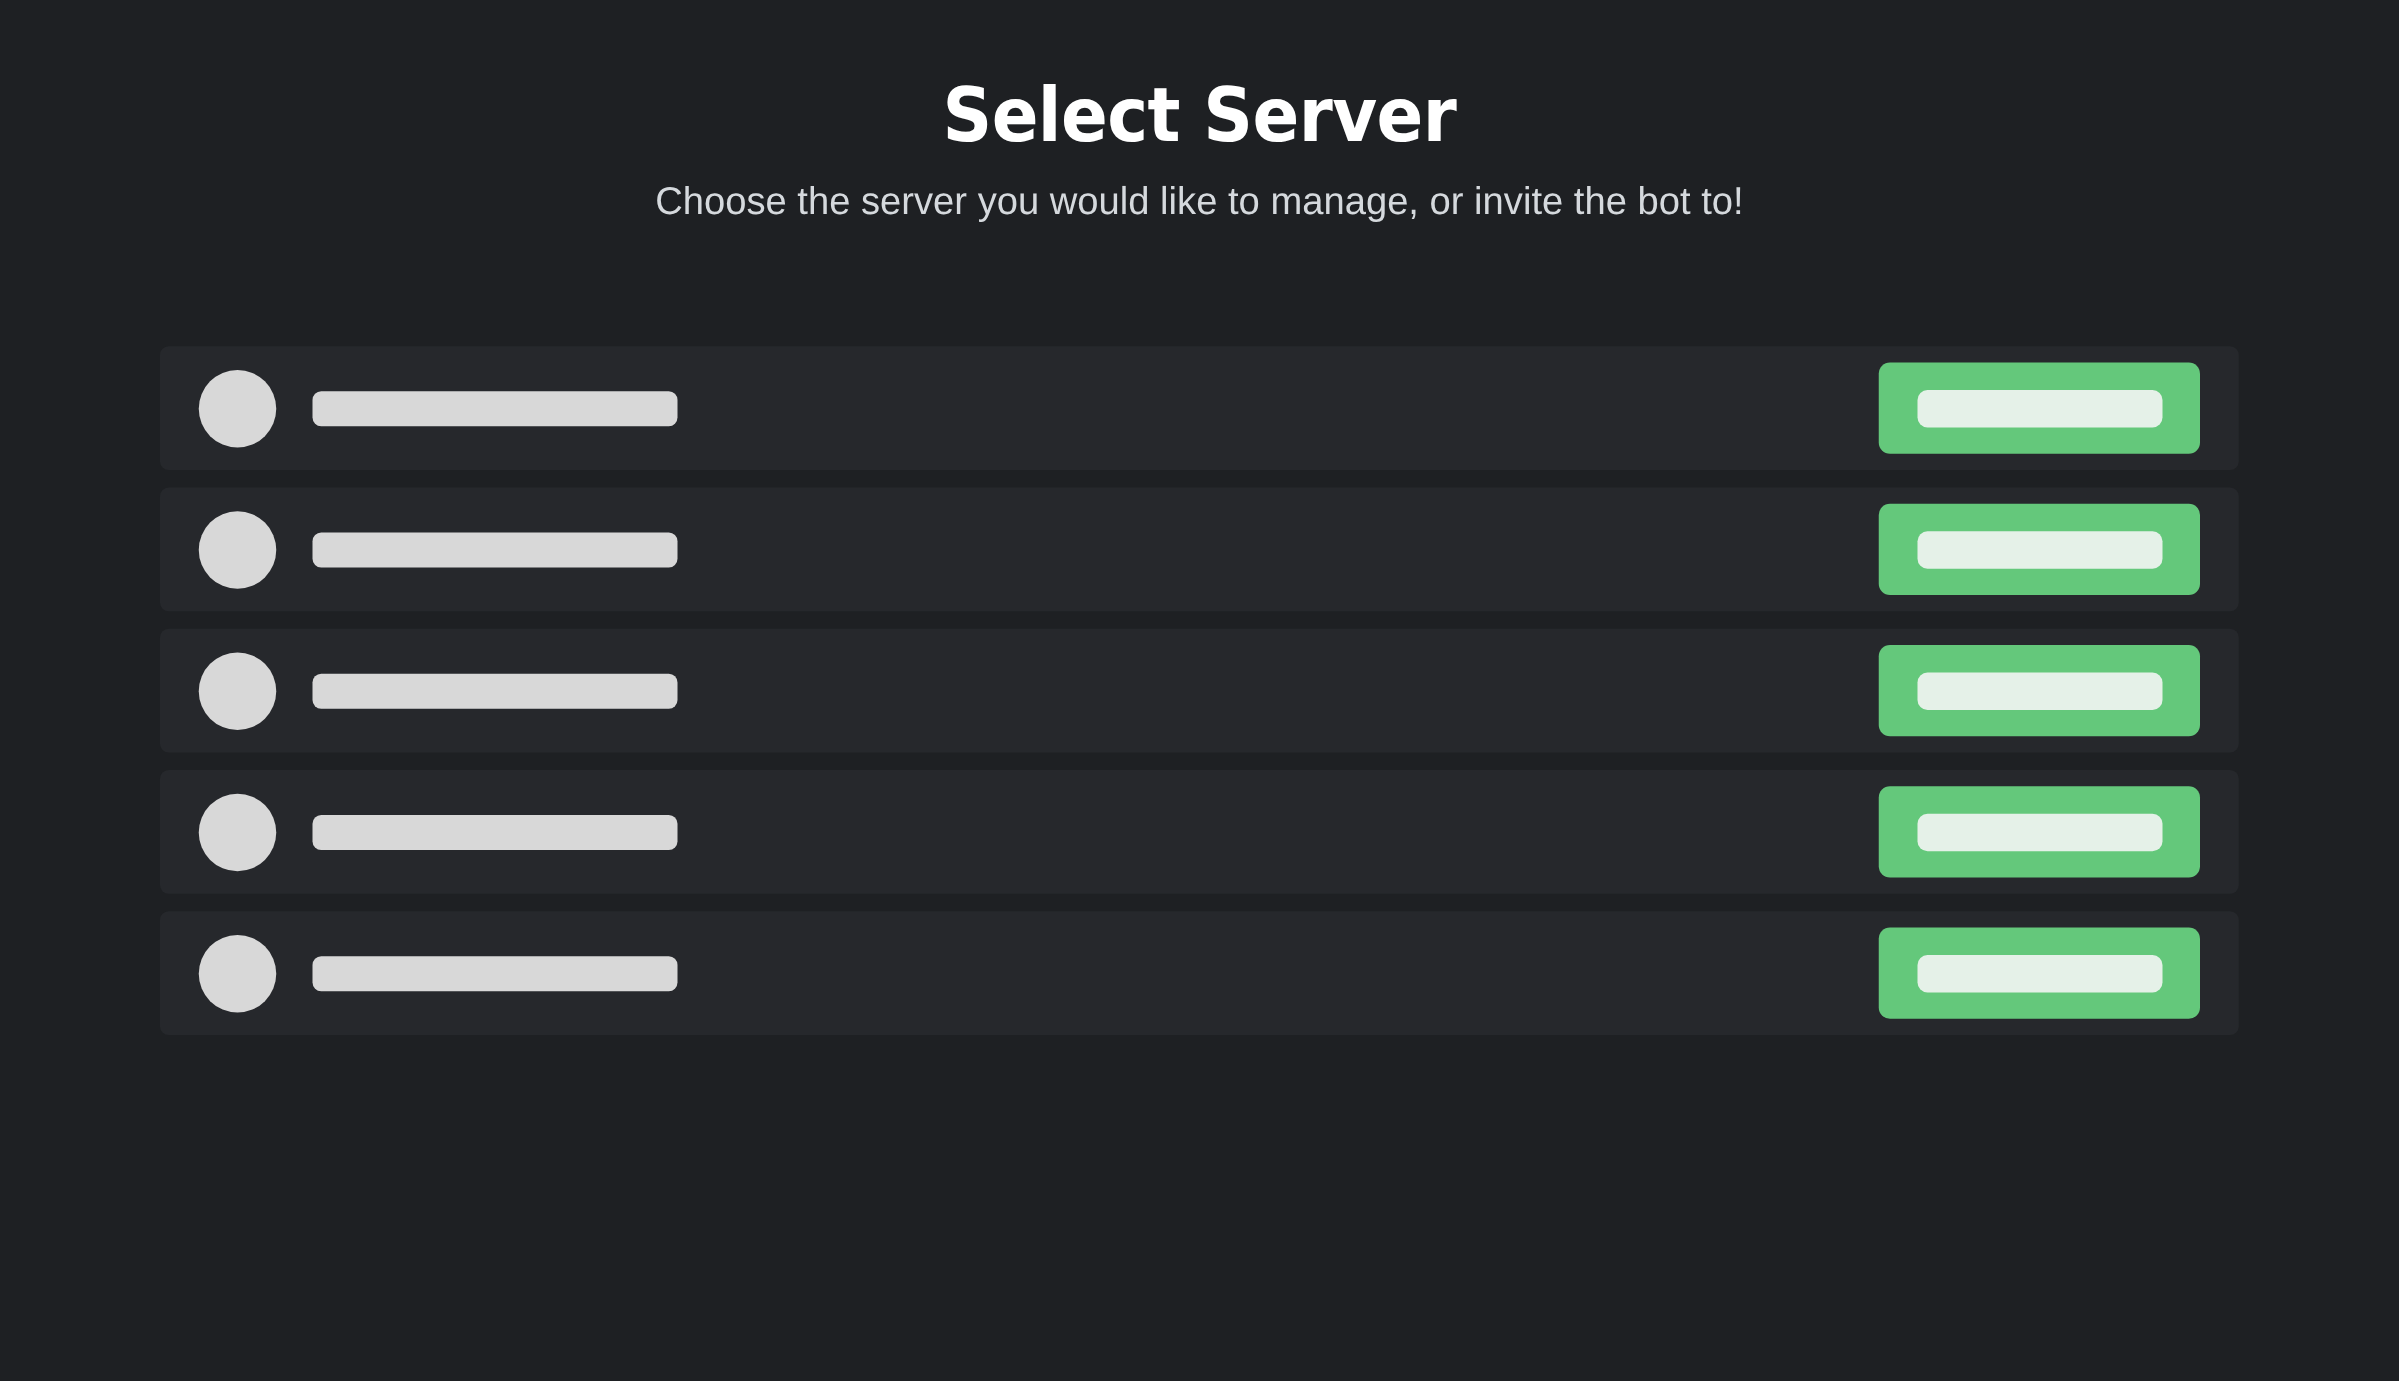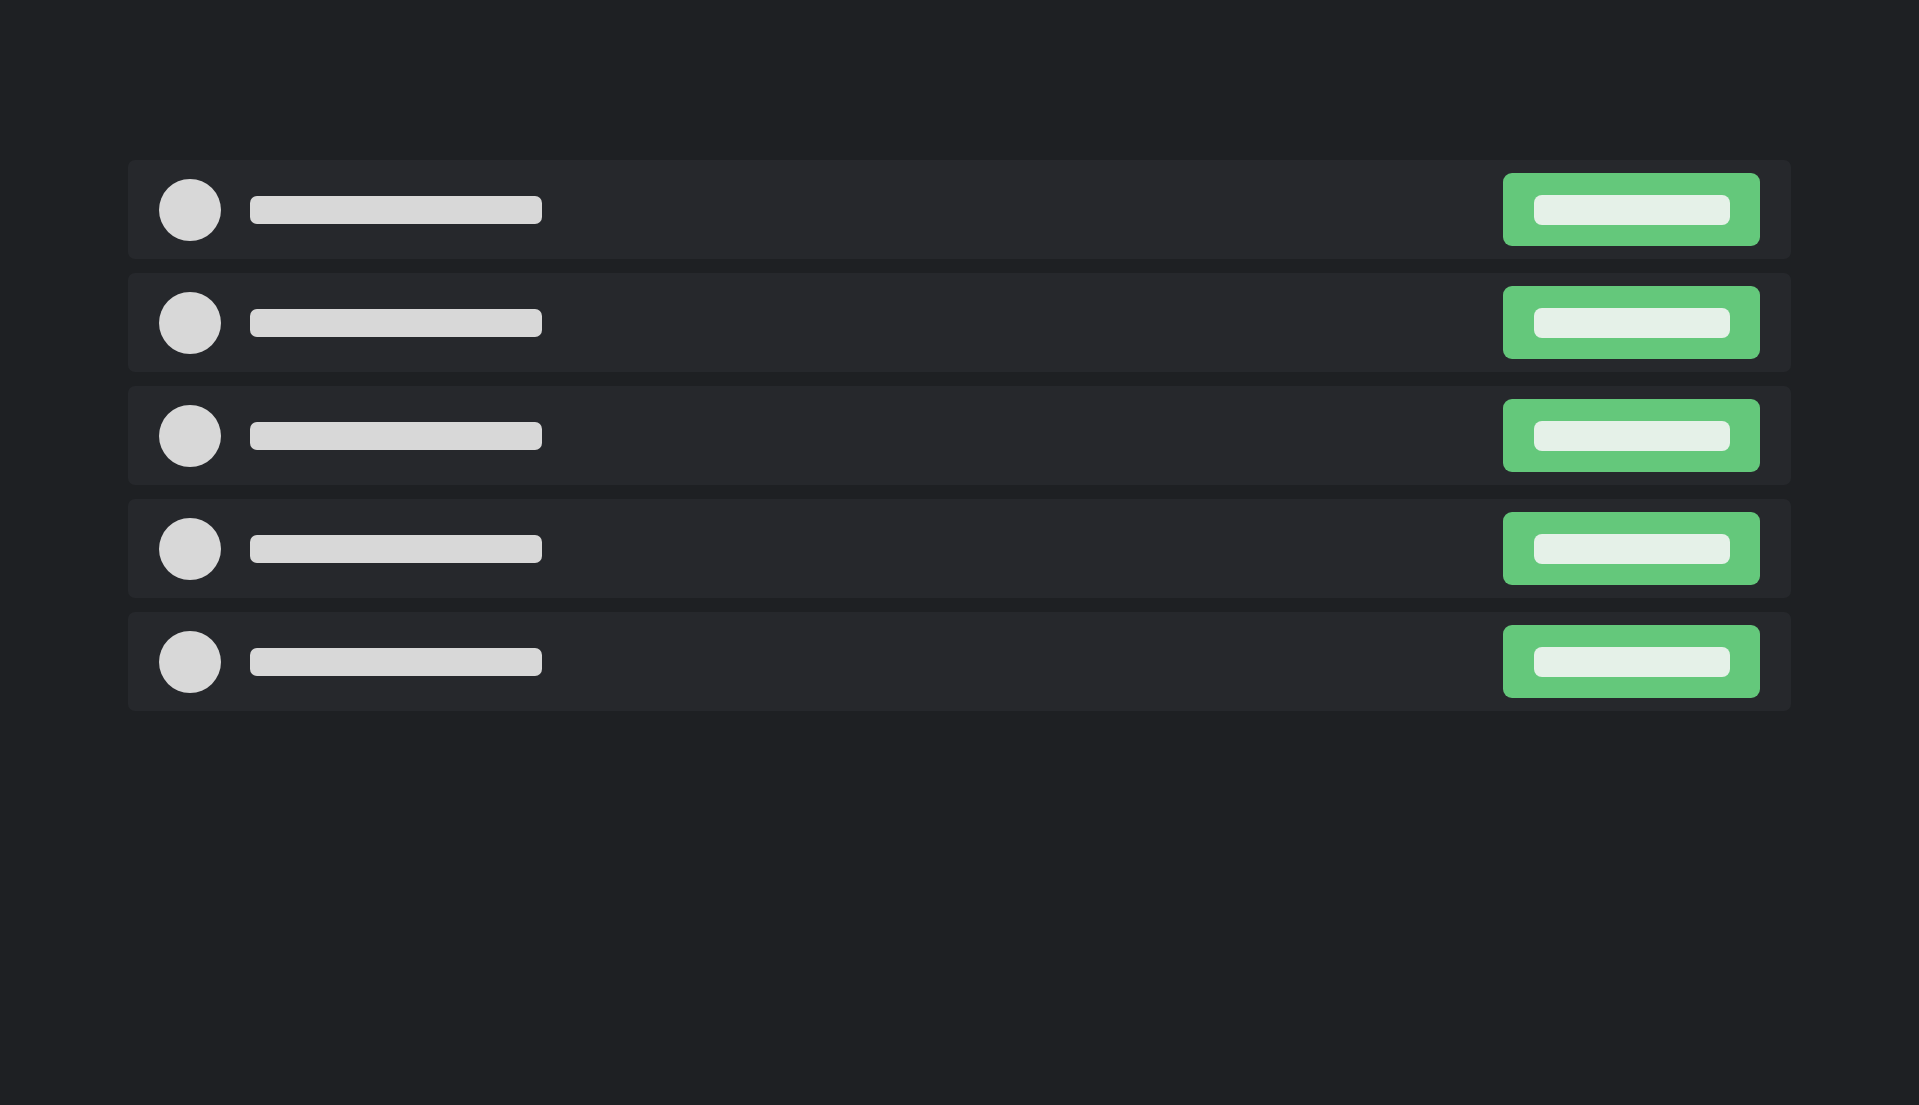--- a/index.html
+++ b/index.html
@@ -112,20 +112,24 @@
     height: 30px;
     border-radius: 8px;
     background: #e5f1e8;
   }
 </style>
 </head>
 <body>
 
 <div class="page">
 
+  <div class="header">
+    <h1 class="page-title">Select Server</h1>
+    <p class="page-subtitle">Choose the server you would like to manage, or invite the bot to!</p>
+  </div>
 
   <div class="server-list" id="server-list">
       <div class="server-row">
     <div class="avatar-skeleton"></div>
     <div class="name-skeleton"></div>
     <div class="row-spacer"></div>
     <button class="manage-button">
       <span class="button-label-skeleton"></span>
     </button>
   </div>

